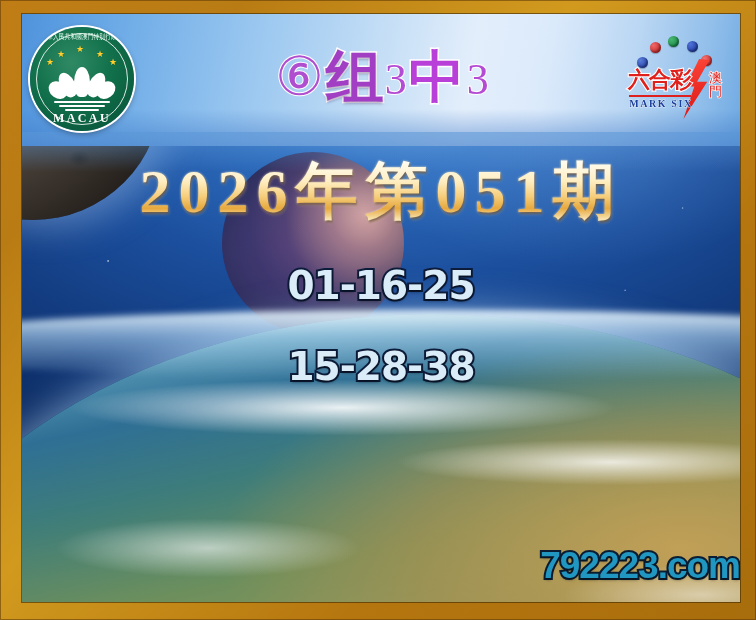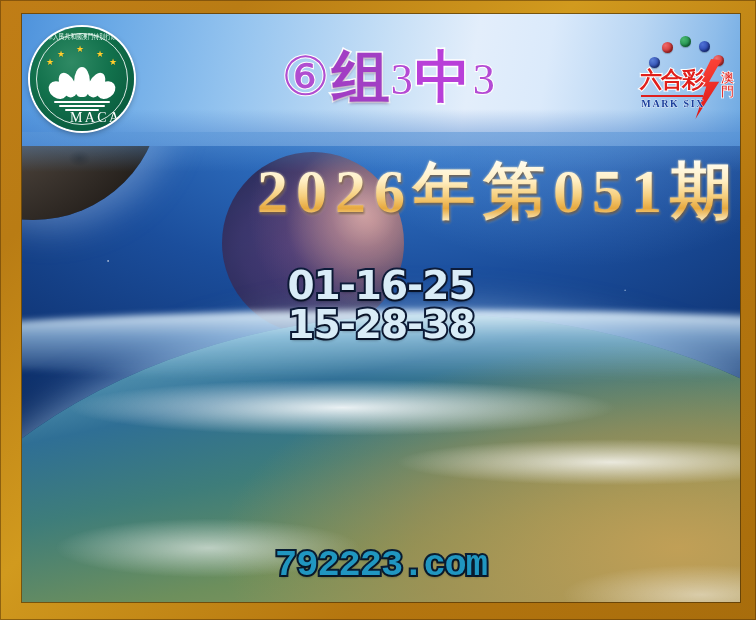--- a/index.html
+++ b/index.html
@@ -181,22 +181,22 @@
   .p-l2{ left:-1px; top:13px;width:16px; height:20px; transform:rotate(-54deg); }
   .p-r2{ left:47px; top:13px;width:16px; height:20px; transform:rotate(54deg); }
   .waves{
     position:absolute; left:50%; top:74px; transform:translateX(-50%);
     width:56px;
   }
   .waves i{ display:block; height:1.6px; background:#ffffff; margin-bottom:2.6px; border-radius:2px;}
   .waves i:nth-child(2){ width:82%; margin-left:9%; }
   .waves i:nth-child(3){ width:62%; margin-left:19%; }
   .emblem-macau{
-    position:absolute; left:0; right:0; bottom:5px; text-align:right;
-    color:#ffffff; font-size:14px; font-weight:normal; letter-spacing:2.4px;
+    position:absolute; left:0; right:0; bottom:5px; text-align:center;
+    color:#ffffff; font-size:12px; font-weight:bold; letter-spacing:2.4px;
     font-family:"Liberation Serif", serif;
   }
 
   
   .headline{
     flex:1 1 auto; display:flex; align-items:center; justify-content:center;
     gap:0px; margin-left:4px; margin-top:-4px;
   }
   .hl-cn{
     font-family:"DejaVu Sans", sans-serif;
@@ -227,21 +227,21 @@
   .hl-zhong{
     font-family:"DejaVu Sans", sans-serif; font-weight:bold;
     font-size:56px; line-height:1;
     color:#b83fd8;
     -webkit-text-stroke: 3px #ffffff;
     paint-order: stroke fill;
   }
 
   
   .marksix{
-    position:relative; width:96px; height:92px; flex:0 0 auto; margin-right:0;
+    position:relative; width:96px; height:92px; flex:0 0 auto; margin-right:12px;
   }
   .ms-balls{ position:absolute; left:0; top:0; width:96px; height:40px; }
   .ms-balls b{
     position:absolute; width:11px; height:11px; border-radius:50%;
     box-shadow: inset -1.5px -1.5px 2px rgba(0,0,0,.35), 0 1px 1px rgba(0,0,0,.25);
   }
   .b1{ left:11px; top:24px; background:radial-gradient(circle at 32% 30%, #5a7fd8, #16309a); }
   .b2{ left:24px; top:9px;  background:radial-gradient(circle at 32% 30%, #ef6a6a, #bb1414); }
   .b3{ left:42px; top:3px;  background:radial-gradient(circle at 32% 30%, #49b870, #097a3a); }
   .b4{ left:61px; top:8px;  background:radial-gradient(circle at 32% 30%, #4f72d6, #132b96); }
@@ -250,80 +250,80 @@
     position:absolute; left:2px; top:36px;
     font-family:"DejaVu Sans", sans-serif; font-weight:bold;
     font-size:22px; line-height:1; color:#e0201c;
     -webkit-text-stroke:2px #ffffff; paint-order: stroke fill;
     letter-spacing:-1px;
   }
   .ms-underline{
     position:absolute; left:3px; top:62px; width:62px; height:2px; background:#e0201c;
   }
   .ms-en{
-    position:absolute; left:3px; top:65px; width:64px; text-align:right;
+    position:absolute; left:3px; top:65px; width:64px; text-align:center;
     font-family:"Liberation Serif", serif; font-weight:bold;
     font-size:10px; letter-spacing:1.6px; color:#1b3f9c;
     -webkit-text-stroke:.6px #ffffff; paint-order: stroke fill;
   }
   .ms-mo{
     position:absolute; right:-2px; top:38px;
     font-family:"DejaVu Sans", sans-serif; font-weight:normal;
     font-size:13px; line-height:1.05; color:#e0201c; width:15px;
     -webkit-text-stroke:1.4px #ffffff; paint-order: stroke fill;
   }
   .ms-bolt{
     position:absolute; left:52px; top:26px; width:34px; height:60px;
     background:linear-gradient(160deg,#ff4a3c,#d81010);
     clip-path: polygon(62% 0%, 22% 46%, 48% 46%, 16% 100%, 86% 38%, 56% 38%, 92% 2%);
     filter: drop-shadow(0 0 1.5px #ffffff);
   }
 
   
   .issue-title{
     position:absolute; left:0; right:0; top:146px;
-    text-align:right;
+    text-align:center;
     font-family:"Liberation Serif", serif;
     font-weight:bold;
     font-size:62px; line-height:1;
     letter-spacing:8px;
     color:#ffe9b6;
     background: linear-gradient(to bottom, #fffdf3 0%, #ffeec2 34%, #f6cf7e 58%, #e7a93f 78%, #fdf2cd 100%);
     -webkit-background-clip:text; background-clip:text;
     -webkit-text-fill-color:transparent;
     filter: drop-shadow(1.5px 2px 1px rgba(60,30,0,.55)) drop-shadow(0 0 1px rgba(255,240,200,.8));
     white-space:nowrap;
   }
 
   
   .numbers{
     position:absolute; left:0; right:0; top:252px;
-    display:flex; flex-direction:column; 
+    display:flex; flex-direction:column; gap:42px;
     padding:0 28px;
   }
   .num-row{
     display:flex; justify-content:center; gap:54px;
   }
   .num-cell{
     font-family:"DejaVu Sans", sans-serif;
     font-weight:bold;
     font-size:39px; line-height:1;
     letter-spacing:-1px;
     color:#d9ecf7;
     -webkit-text-stroke: 4px #0d1c3a;
     paint-order: stroke fill;
     text-shadow: 0 2px 3px rgba(0,0,0,.45);
     white-space:nowrap;
   }
 
   
   .footer-url{
     position:absolute; left:0; right:0; bottom:18px;
-    text-align:center;
-    font-family:Liberation Mono, monospace;
+    text-align:right;
+    font-family:Liberation Sans, sans-serif;
     font-weight:bold;
     font-size:37px; line-height:1;
     letter-spacing:-1px;
     color:#2096c0;
     -webkit-text-stroke: 4px #0b1e33;
     paint-order: stroke fill;
     text-shadow: 0 2px 3px rgba(0,0,0,.4);
   }
 </style>
 </head>

